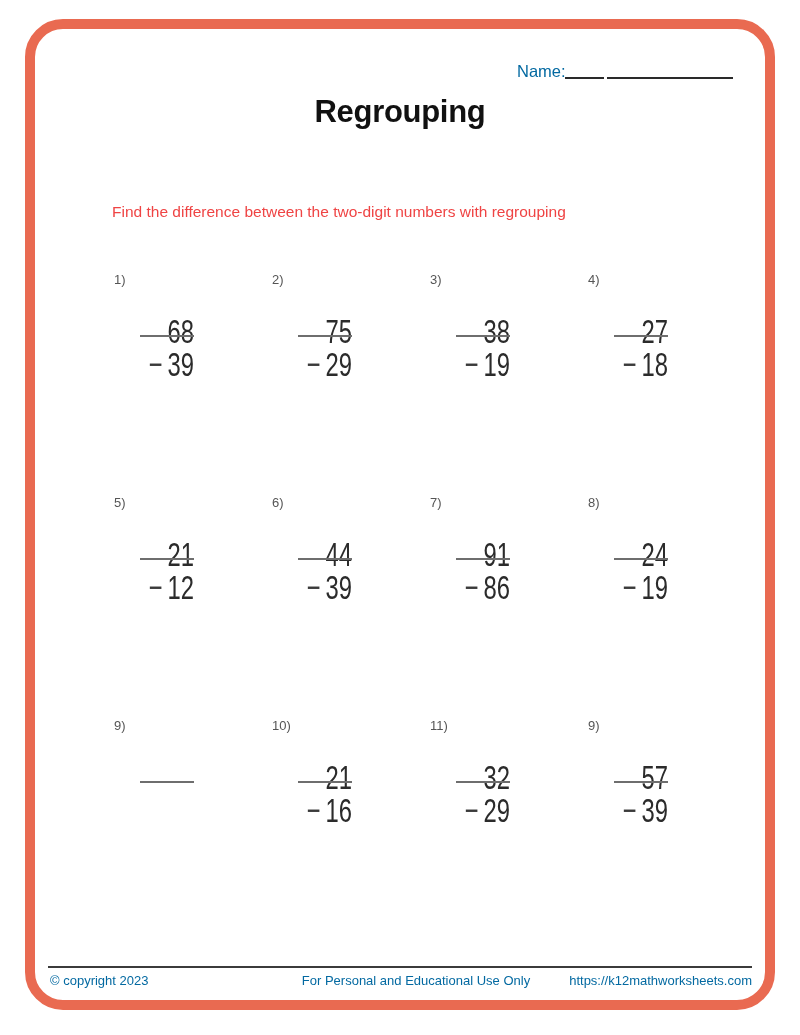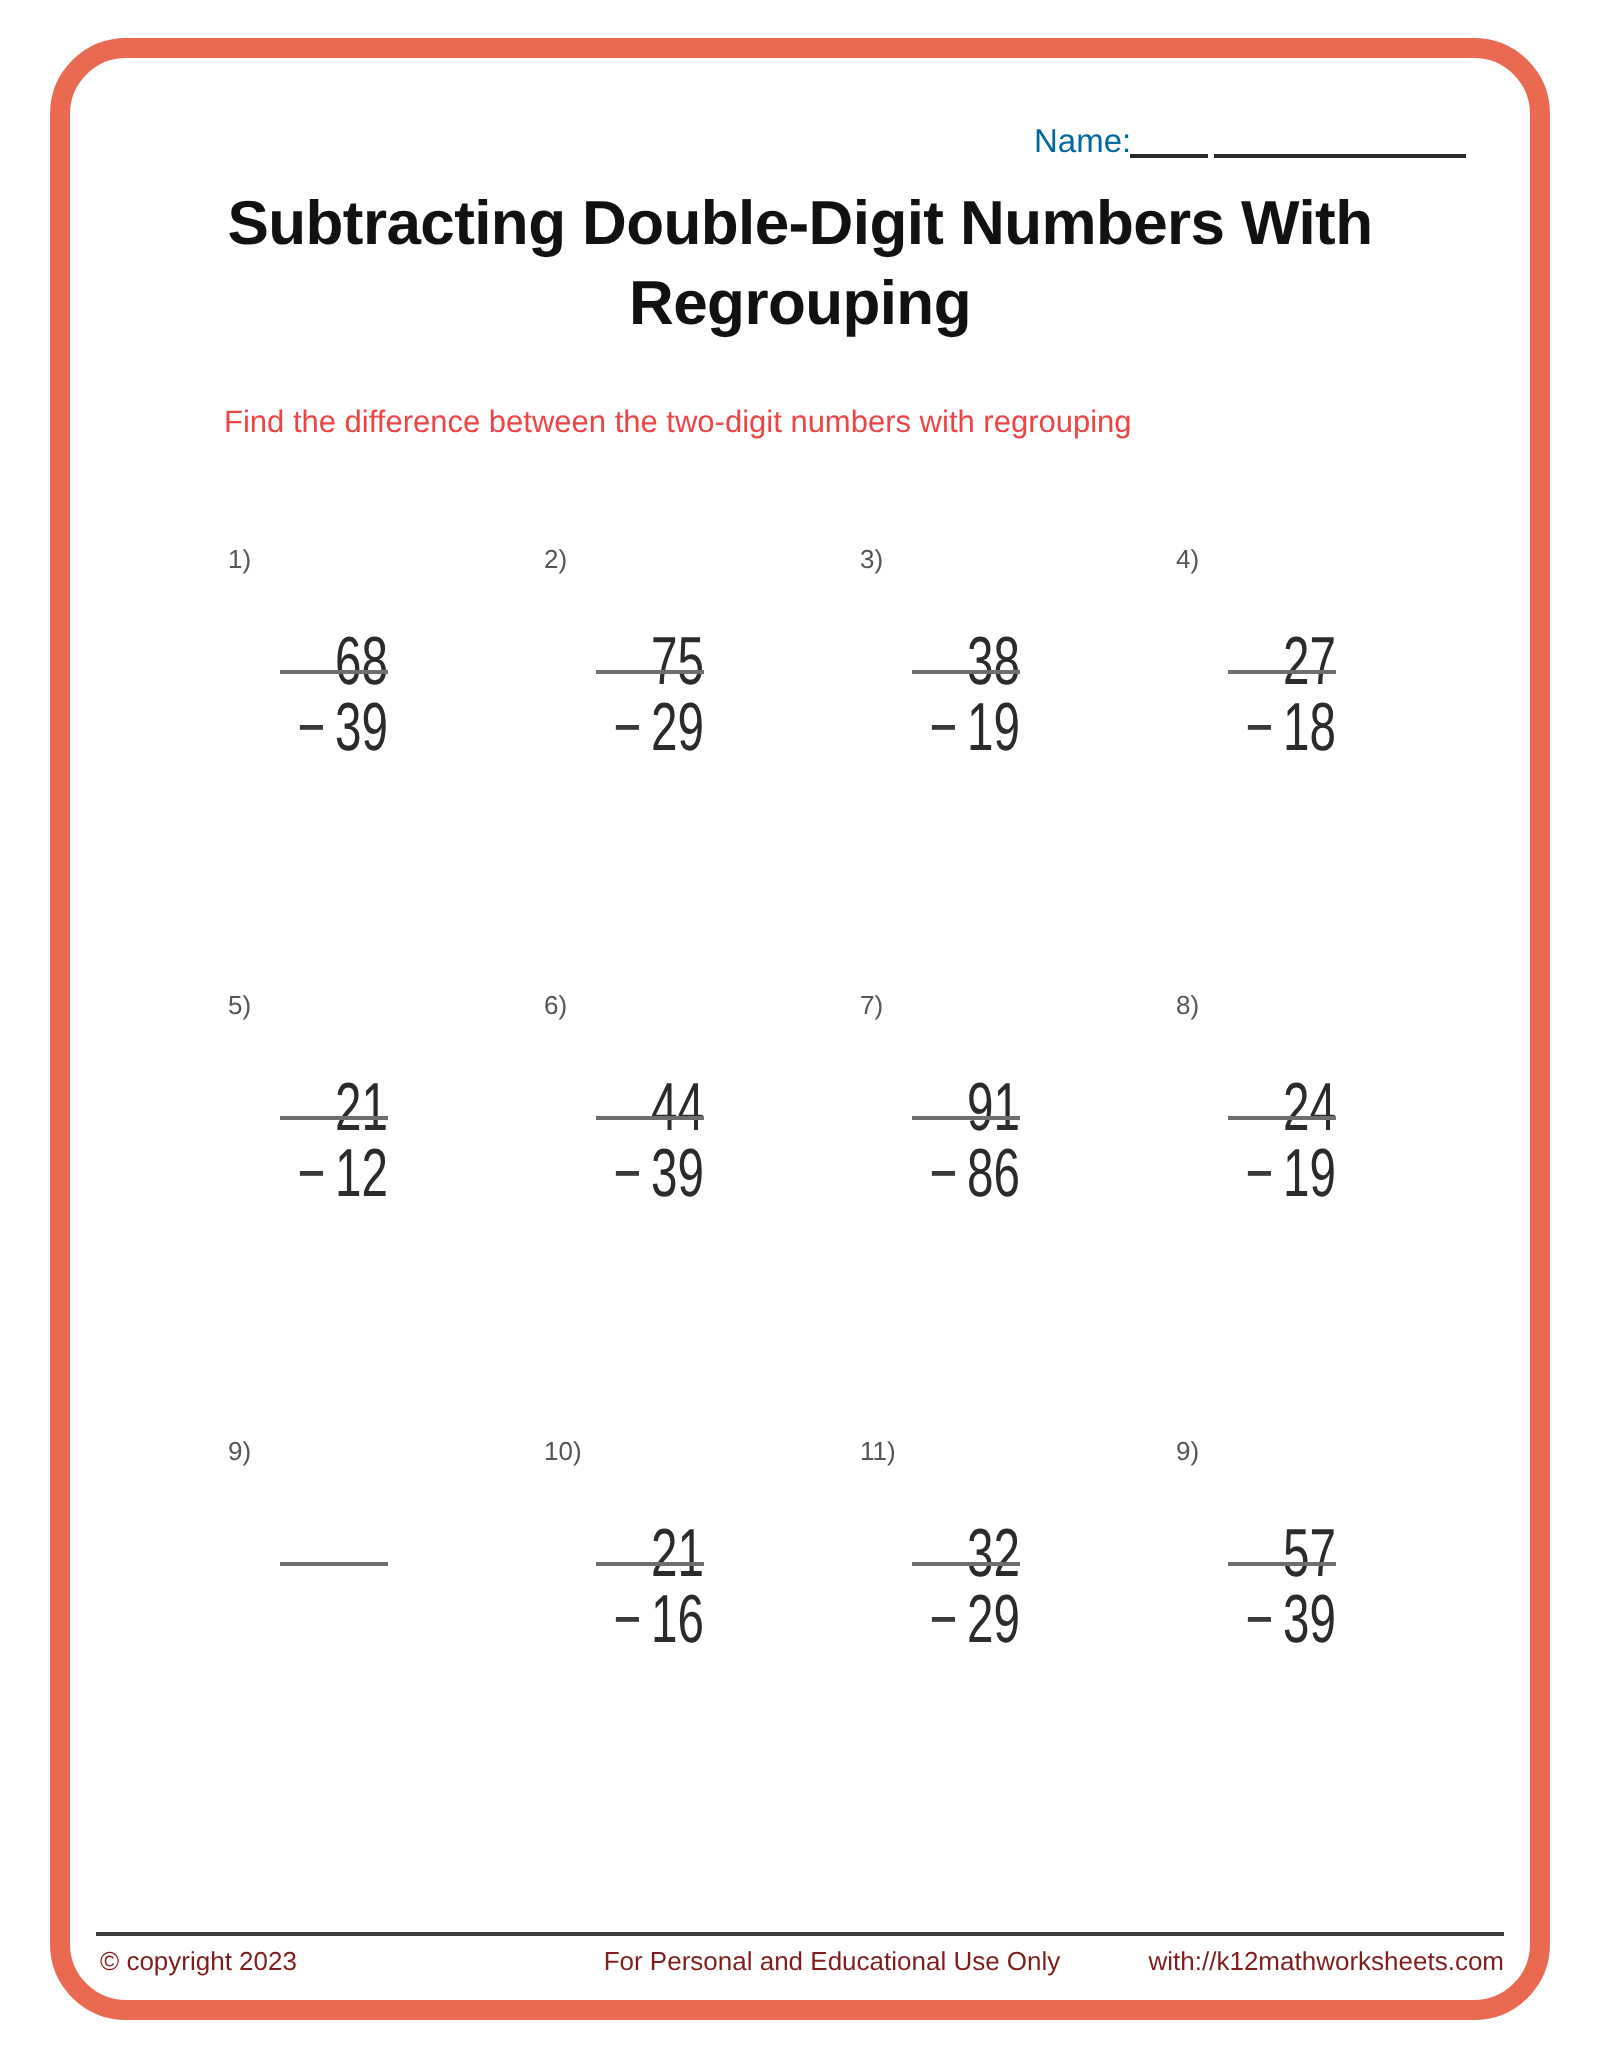--- a/index.html
+++ b/index.html
@@ -114,38 +114,37 @@
     position: absolute;
     left: 48px;
     top: 966px;
     width: 704px;
     height: 0;
     border-top: 2px solid #3b3b3b;
   }
   .footer-text {
     font-size: 13px;
     line-height: 16px;
-    color: #7f1d1d;
+    color: #0369a1;
     white-space: nowrap;
   }
   .footer-left  { position: absolute; left: 50px;  top: 973px; }
   .footer-center{ position: absolute; left: 64px;  top: 973px; width: 704px; text-align: center; }
   .footer-right { position: absolute; right: 48px; top: 973px; }
 </style>
 </head>
 <body>
 
 <div class="frame"></div>
 
 <span class="name-label">Name:</span>
 <div class="name-line-short"></div>
 <div class="name-line-long"></div>
 
 <div class="title">
-  <div>Subtracting Double-Digit Numbers With</div>
   <div>Regrouping</div>
 </div>
 
 <div class="instruction">Find the difference between the two-digit numbers with regrouping</div>
 
 <div class="problem" style="left:112px; top:271px;">
   <span class="pnum">1)</span>
   <div class="ops">
     <div class="line">68</div>
     <div class="line"><span class="minus">−</span><span>39</span></div>
@@ -235,13 +234,13 @@
   <div class="ops">
     <div class="line">57</div>
     <div class="line"><span class="minus">−</span><span>39</span></div>
   </div>
   <div class="rule"></div>
 </div>
 
 <div class="footer-rule"></div>
 <div class="footer-text footer-left">© copyright 2023</div>
 <div class="footer-text footer-center">For Personal and Educational Use Only</div>
-<div class="footer-text footer-right">with://k12mathworksheets.com</div>
+<div class="footer-text footer-right">https://k12mathworksheets.com</div>
 
 </body></html>

